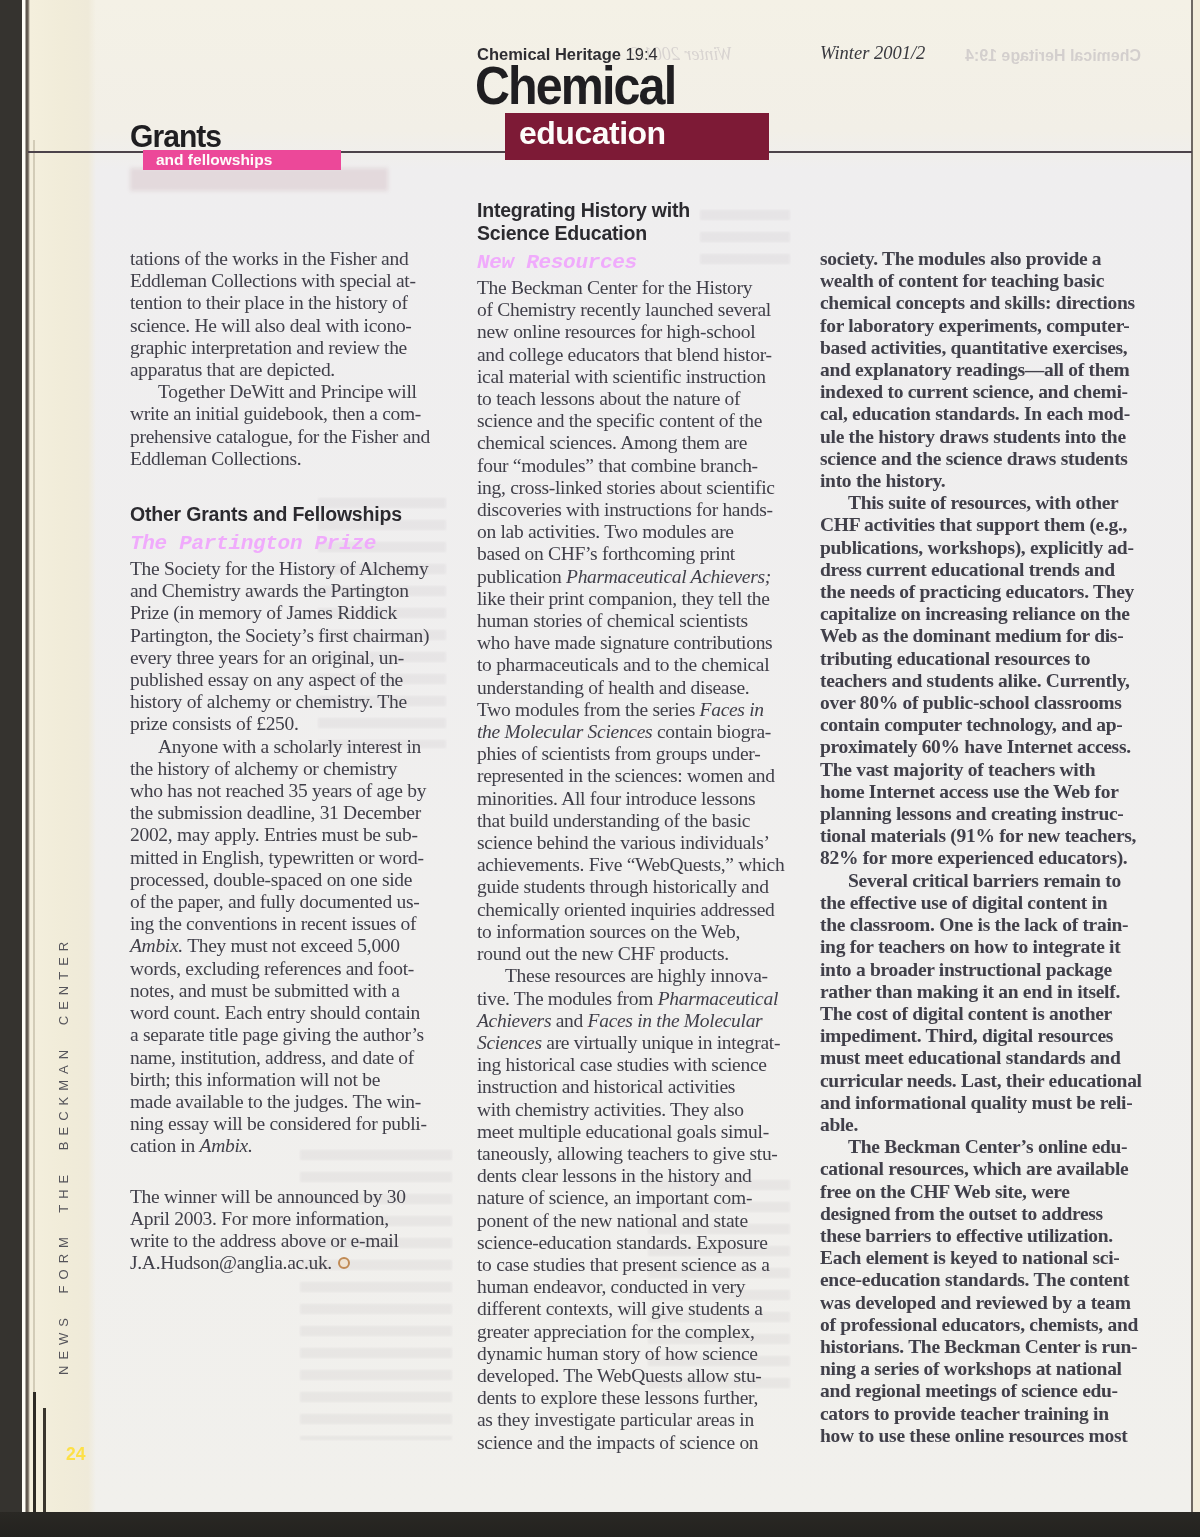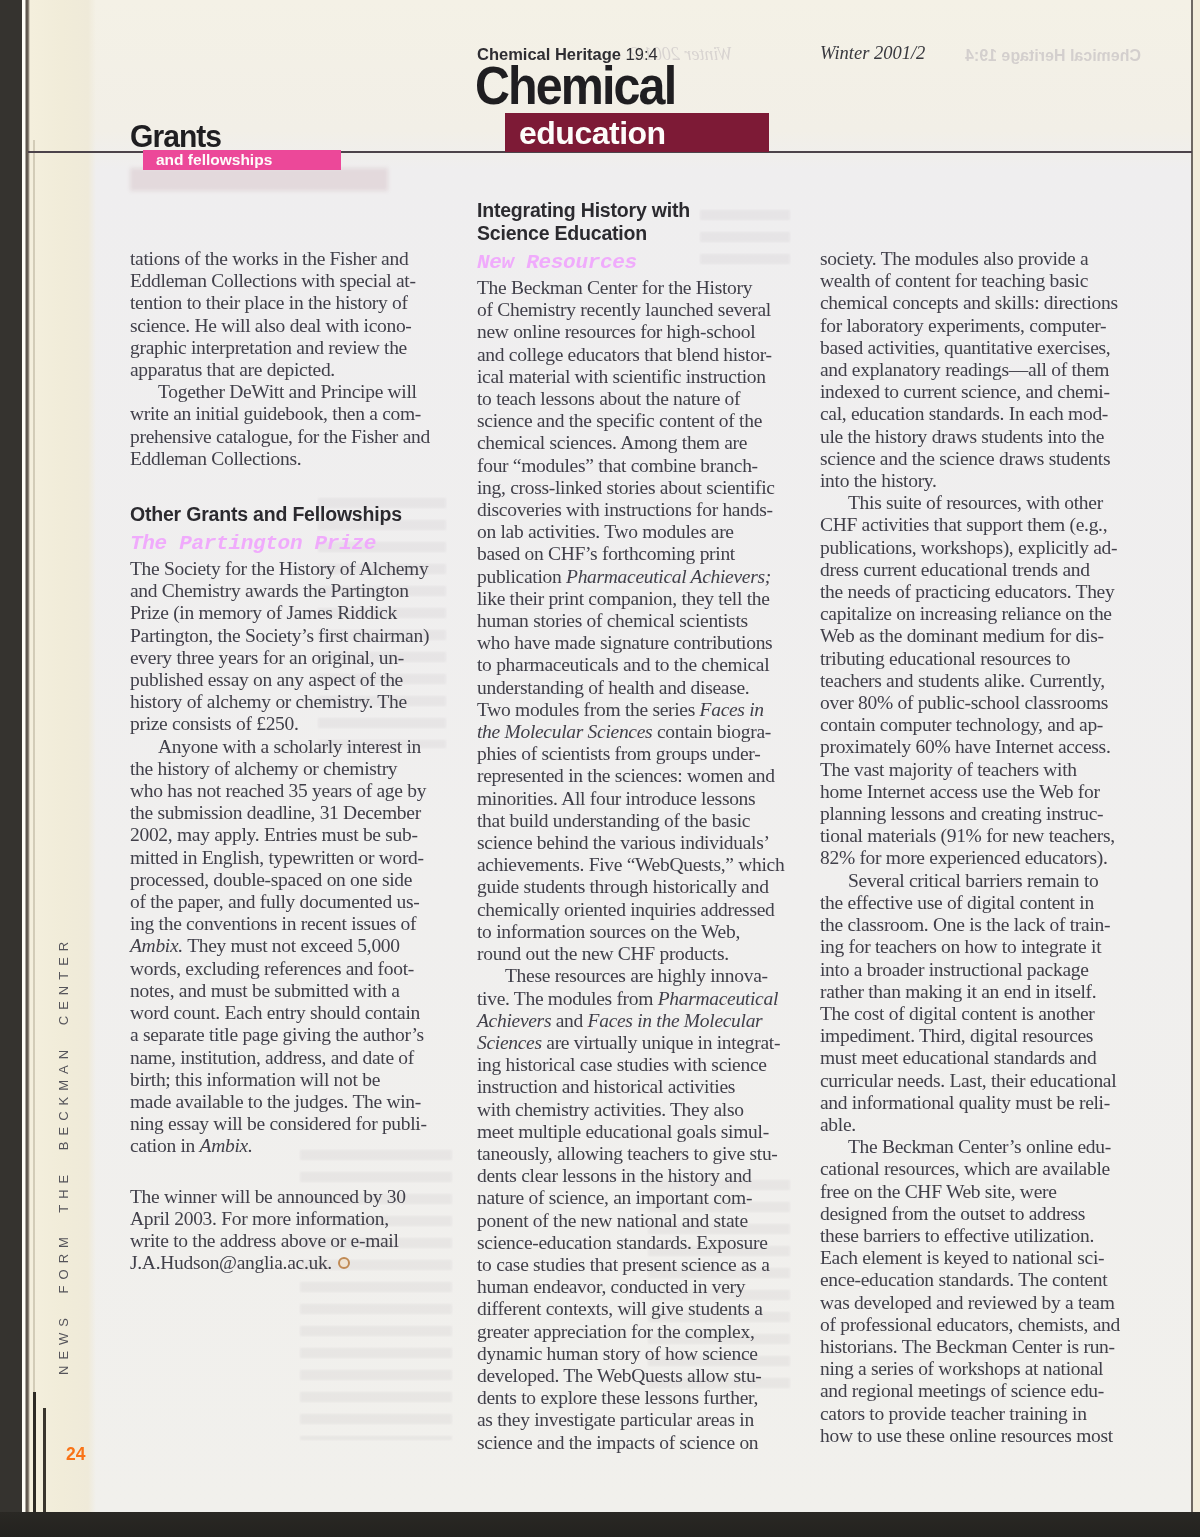--- a/index.html
+++ b/index.html
@@ -28,48 +28,48 @@
   .journal-line{position:absolute;left:477px;top:45px;font-family:"Liberation Sans",sans-serif;font-size:16.5px;color:#2f2e33;}
   .journal-line b{font-weight:bold;}
   .season{position:absolute;left:820px;top:43px;font-style:italic;font-size:18.5px;color:#38383e;}
   .ghost{opacity:0.30;transform:scaleX(-1);filter:blur(0.7px);color:#8d8496;}
   .ghost-journal{position:absolute;left:965px;top:47px;font-family:"Liberation Sans",sans-serif;font-weight:bold;font-size:16px;}
   .ghost-season{position:absolute;left:630px;top:44px;font-style:italic;font-size:18px;color:#9b93a0;}
   .rule-main{position:absolute;left:28px;top:151px;width:1164px;height:2px;background:#4c434a;}
   
   .display{font-family:"Liberation Sans","DejaVu Sans",sans-serif;font-weight:bold;color:#1f1e21;transform-origin:left top;}
   .chemical-title{position:absolute;left:475px;top:59px;font-size:51px;letter-spacing:-2px;transform:scale(0.95,1.04);line-height:1;}
-  .education-banner{position:absolute;left:505px;top:113px;width:264px;height:39px;background:#7d1a36;}
+  .education-banner{position:absolute;left:505px;top:113px;width:264px;height:47px;background:#7d1a36;}
   .education-banner span{display:block;font-family:"Liberation Sans",sans-serif;font-weight:bold;font-size:32px;color:#fdfcfa;padding-left:14px;line-height:40px;letter-spacing:-0.5px;}
   .grants-title{position:absolute;left:130px;top:120px;font-size:31px;letter-spacing:-1px;transform:scale(0.97,1.03);line-height:1;}
   .grants-banner{position:absolute;left:143px;top:150px;width:198px;height:20px;background:#ec4899;}
   .grants-banner span{display:block;font-family:"Liberation Sans",sans-serif;font-weight:bold;font-size:15.5px;color:#fdfcfa;padding-left:13px;line-height:20px;}
   
   .col{position:absolute;width:332px;font-size:19.5px;line-height:22.2px;letter-spacing:-0.3px;color:#41404a;}
   .col-left{left:130px;top:248px;}
   .col-mid{left:477px;top:199px;}
-  .col-right{left:820px;top:248px;}
+  .col-right{left:820px;top:248px;font-weight:bold;}
   .para{margin:0;}
   .para.indent{text-indent:28px;}
   h3.sub-head{margin:0;font-family:"Liberation Sans",sans-serif;font-weight:bold;font-size:19.5px;line-height:23px;color:#2b2a2f;letter-spacing:-0.2px;}
   .col-left h3.sub-head{margin-top:33px;}
   h4.kicker{margin:0;font-family:Liberation Mono, monospace;font-weight:bold;font-style:italic;font-size:21px;line-height:22px;color:#f0abfc;margin-top:7px;}
   .col-left .para.first-body{margin-top:3px;}
   .col-mid .para.first-body{margin-top:3px;}
   .address{margin:8px 0 0 33px;font-family:"Liberation Sans",sans-serif;font-size:16px;line-height:18.7px;letter-spacing:0;color:#4e4e54;}
   .closing{margin-top:28px;}
   .end-mark{display:inline-block;width:8px;height:8px;border:2px solid #c08a54;border-radius:50%;background:#efe3d2;margin-left:6px;vertical-align:baseline;}
   
   .vertical-label{
     position:absolute;left:56px;top:875px;height:500px;width:22px;
     writing-mode:vertical-rl;transform:rotate(180deg);
     font-family:"Liberation Sans",sans-serif;font-size:13px;color:#55545a;
     letter-spacing:6px;word-spacing:9px;text-align:left;
   }
-  .page-number{position:absolute;left:66px;top:1444px;font-family:"Liberation Sans",sans-serif;font-weight:bold;font-size:17.5px;color:#f97316;}
+  .page-number{position:absolute;left:66px;top:1444px;font-family:"Liberation Sans",sans-serif;font-weight:bold;font-size:17.5px;color:#fde047;}
   
   .ghost-band{position:absolute;left:130px;top:168px;width:258px;height:23px;background:rgba(128,40,62,0.10);filter:blur(2px);}
   .ghost-stripes{position:absolute;background:repeating-linear-gradient(180deg,rgba(118,104,120,0.07) 0 10px,rgba(0,0,0,0) 10px 22px);filter:blur(1px);}
   .gs1{left:318px;top:498px;width:128px;height:250px;}
   .gs2{left:300px;top:1150px;width:152px;height:290px;}
   .gs3{left:648px;top:1180px;width:142px;height:210px;}
   .gs4{left:700px;top:210px;width:90px;height:60px;}
 </style>
 </head>
 <body>

